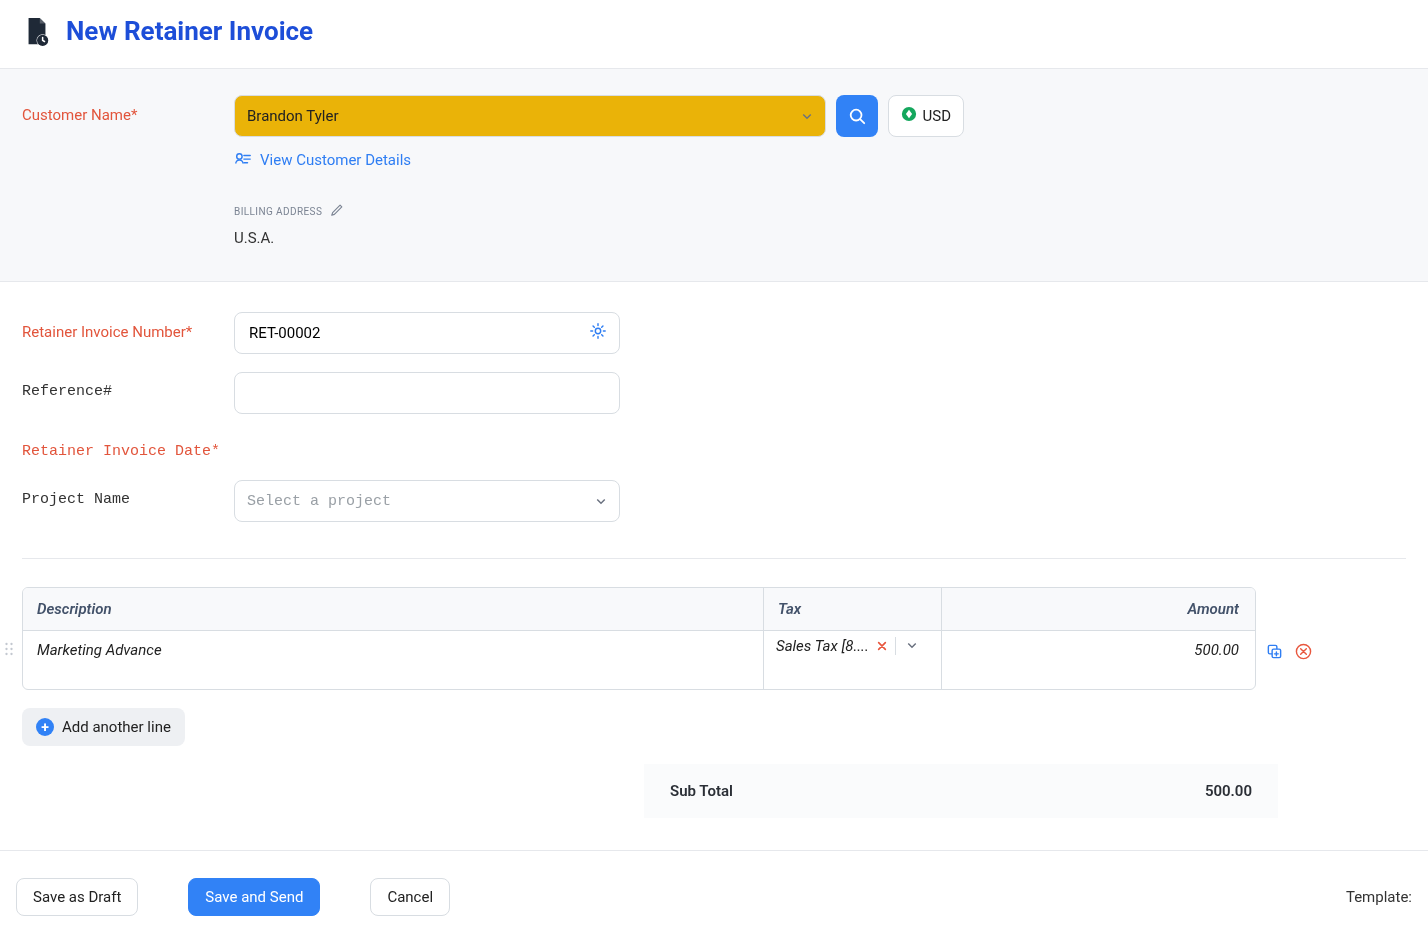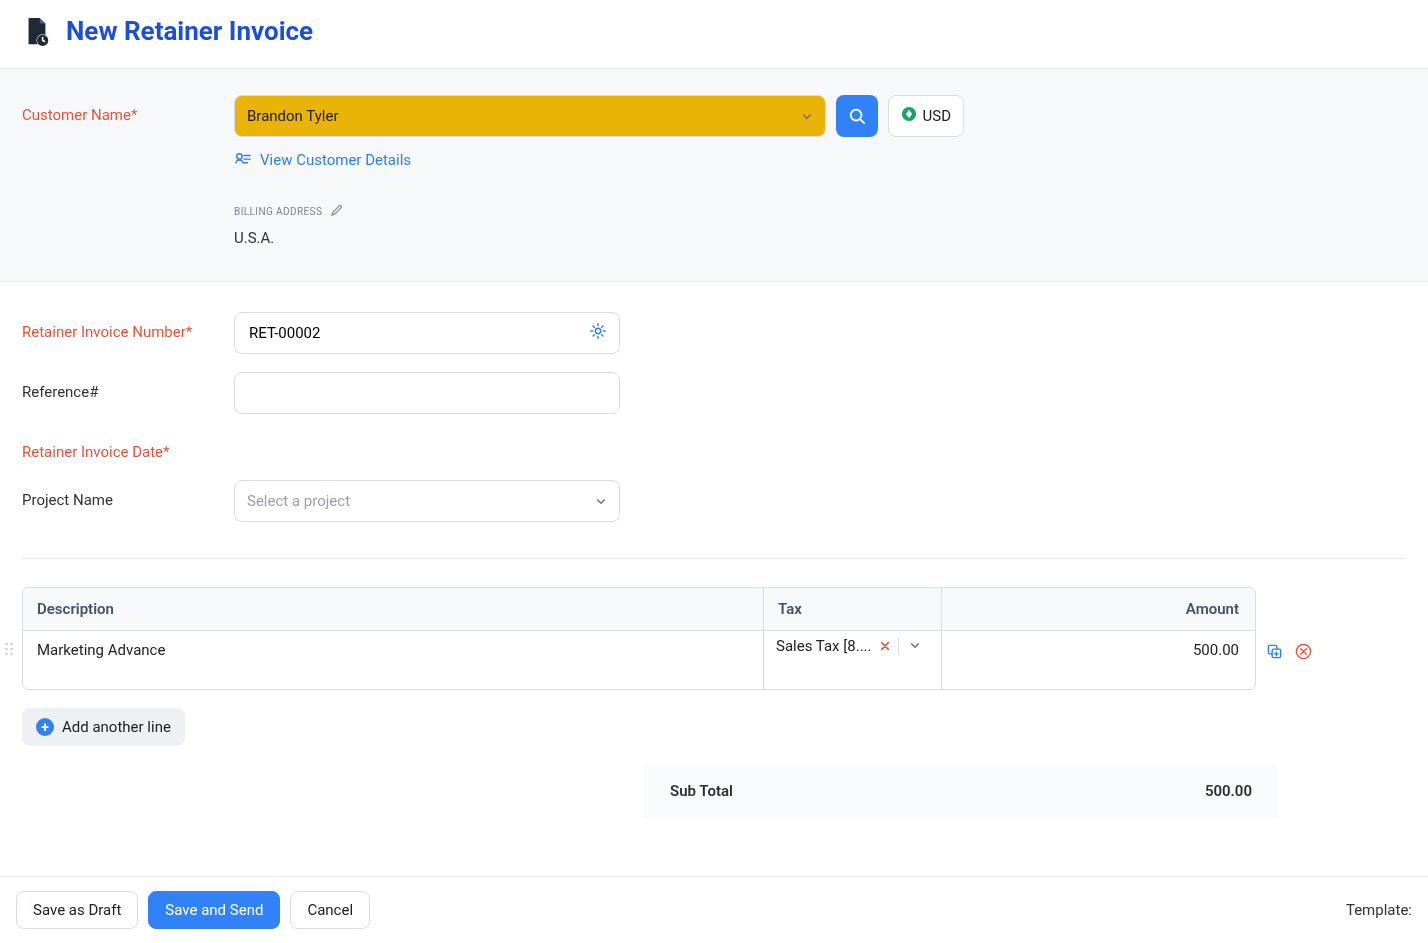--- a/index.html
+++ b/index.html
@@ -35,21 +35,21 @@
   .page-header h1 { font-size: 26px; font-weight: 700; margin: 4px; color: #1d4ed8; }
 
   
   .customer-section {
     background: var(--bg-grey);
     padding: 26px 22px 34px;
     border-bottom: 1px solid var(--border-light);
   }
   .details-section { padding: 30px 22px 0; }
   .form-row { display: flex; align-items: flex-start; }
-  .form-row + .form-row { margin-top: 18px; }
+  .form-row + .form-row { margin-top: 18px; font-family: Liberation Mono, monospace; }
   .form-label {
     width: 212px;
     flex-shrink: 0;
     padding-top: 10px;
     line-height: 1.35;
     color: var(--text-label);
   }
   .form-label.req { color: var(--red); }
   .form-control-col { flex: 1; max-width: 730px; }
 
@@ -113,21 +113,21 @@
     display: flex; align-items: center; gap: 8px;
   }
   .billing-value { margin-top: 10px; color: var(--text-label); }
 
   hr.divider { border: none; border-top: 1px solid var(--border-light); margin: 36px 0 28px; }
 
   
   .items-wrap { position: relative; }
   .items-table {
     width: 1234px; border: 1px solid var(--border); border-radius: 6px;
-    border-collapse: separate; border-spacing: 0; overflow: hidden;
+    border-collapse: separate; border-spacing: 0; overflow: hidden; font-style: italic;
   }
   .items-table th, .items-table td {
     text-align: left; font-size: 15px;
   }
   .items-table thead th {
     background: #f8f9fb; color: #43526a; font-weight: 600;
     padding: 12px 14px; border-bottom: 1px solid var(--border);
   }
   .col-desc { width: 740px; }
   .col-tax { width: 178px; border-left: 1px solid var(--border); }
@@ -171,22 +171,23 @@
     padding: 18px 26px;
   }
   .totals-row { display: flex; justify-content: space-between; font-weight: 600; color: #2b2f36; }
 
   
   .footer-bar {
     position: fixed; bottom: 0; left: 0; right: 0;
     border-top: 1px solid var(--border-light);
     background: #fff;
     display: flex; align-items: center;
-    padding: 14px 16px;
+    padding: 27px 16px;
     width: 1428px;
+    gap: 40px;
   }
   .btn {
     display: inline-flex; align-items: center; justify-content: center;
     height: 38px; padding: 0 16px; border-radius: 8px;
     border: 1px solid var(--border); background: #fff; cursor: pointer;
     font-size: 15px;
   }
   .btn.primary { background: var(--blue-btn); color: #fff; border-color: var(--blue-btn); }
   .footer-bar .btn + .btn { margin-left: 10px; }
   .footer-right { margin-left: auto; color: var(--text-label); }

